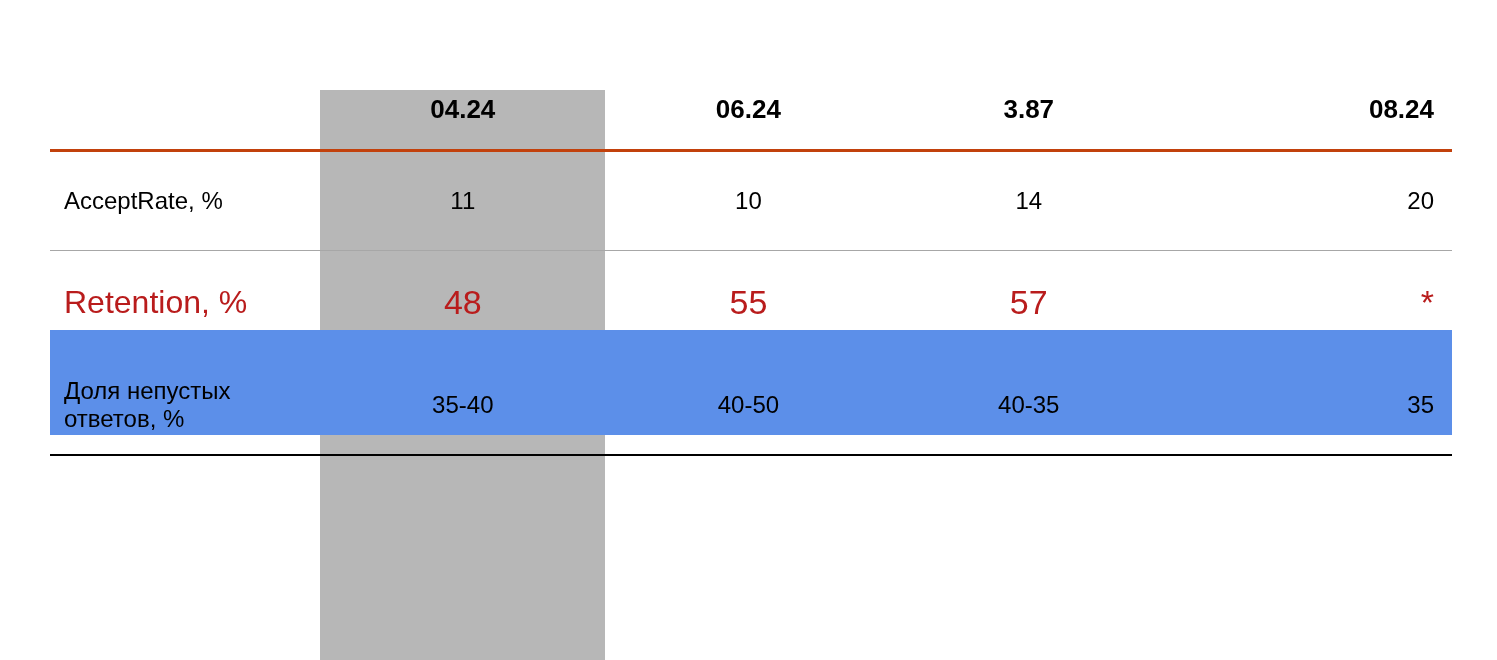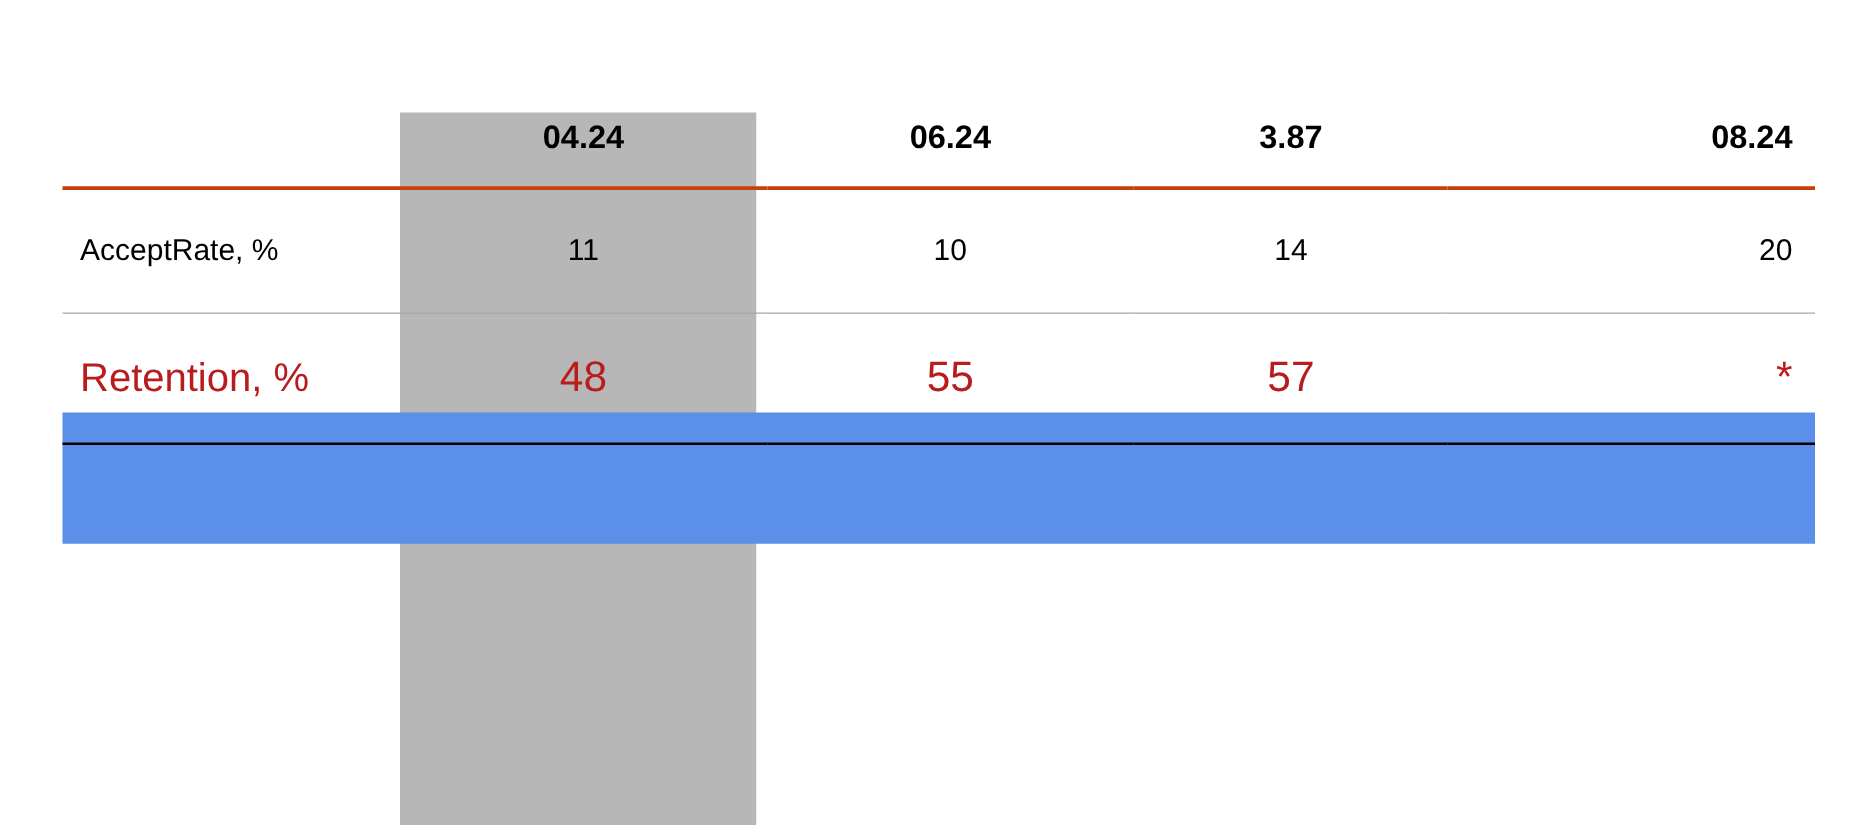--- a/index.html
+++ b/index.html
@@ -114,15 +114,22 @@
         <td>14</td>
         <td class="col-last">20</td>
       </tr>
       <tr class="hl-row">
         <td class="rowlabel">Retention, %</td>
         <td>48</td>
         <td>55</td>
         <td>57</td>
         <td class="col-last">*</td>
       </tr>
+      <tr>
+        <td class="rowlabel">Доля непустых ответов, %</td>
+        <td>35-40</td>
+        <td>40-50</td>
+        <td>40-35</td>
+        <td class="col-last">35</td>
+      </tr>
     </tbody>
   </table>
 </div>
 
 </body></html>

